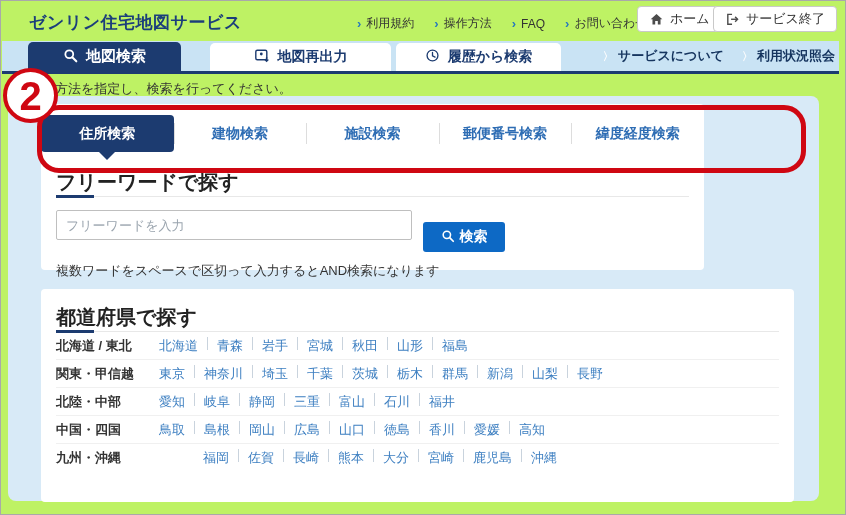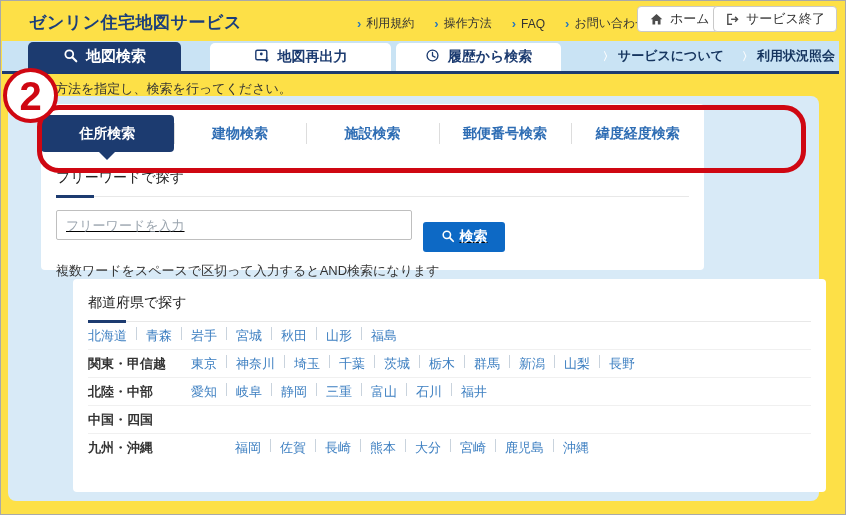--- a/index.html
+++ b/index.html
@@ -1,18 +1,18 @@
 <!DOCTYPE html>
 <html><head>
 <meta charset="utf-8">
 <style>
   * { margin:0; padding:0; box-sizing:border-box; }
   html,body { background:#fff; }
   body { font-family:"Liberation Sans","DejaVu Sans",sans-serif; }
-  .frame { position:relative; width:846px; height:515px; background:#fde047;
+  .frame { position:relative; width:846px; height:515px; background:#bef264;
            border:1px solid #a9a9a9; overflow:hidden; }
 
   
   .logo { position:absolute; left:28px; top:10px; font-size:17px; font-weight:bold;
           color:#1b3e7b; letter-spacing:.5px; }
   .hlinks { position:absolute; left:356px; top:14px; display:flex; gap:20px;
             font-size:12px; color:#333; }
   .hlink { display:flex; align-items:center; cursor:pointer; text-decoration:none; color:#333; }
   .hlink .chev { color:#2779bd; font-weight:bold; margin-right:5px; font-size:13px; line-height:1; }
   .hbtn { position:absolute; top:5px; height:26px; background:#fff; border:1px solid #c9c9c9;
@@ -40,40 +40,40 @@
   .slink .chev { color:#fdfdfd; margin-right:4px; font-size:11px; font-weight:bold; }
 
   
   .instruction { position:absolute; left:28px; top:79px; font-size:13px; color:#333; }
 
   
   .panel { position:absolute; left:7px; top:95px; width:811px; height:405px;
            background:#d8eaf7; border-radius:8px; }
   .card { position:absolute; background:#fff; border-radius:4px; }
   #card-search { left:40px; top:103px; width:663px; height:166px; }
-  #card-pref   { left:40px; top:278px; width:753px; height:213px; padding:0 15px;margin-left:32px; }
+  #card-pref   { left:40px; top:288px; width:753px; height:213px; padding:0 15px; }
 
   
   .stab-row { display:flex; margin-top:11px; height:37px; position:relative; }
   .stab { flex:1; display:flex; align-items:center; justify-content:center; font-size:14px;
           font-weight:bold; color:#2e6db4; position:relative; cursor:pointer; }
   .stab:not(:first-child)::before { content:""; position:absolute; left:0; top:8px; bottom:8px;
           width:1px; background:#ddd; }
   .stab.active { background:#1c3b70; color:#fff; border-radius:4px; }
   .stab.active::after { content:""; position:absolute; bottom:-8px; left:50%; margin-left:-8px;
           border-left:8px solid transparent; border-right:8px solid transparent;
           border-top:8px solid #1c3b70; }
 
   
-  .sec-head { font-size:14px; font-weight:normal; color:#222; padding-bottom:9px;
+  .sec-head { font-size:20px; font-weight:bold; color:#222; 
               border-bottom:1px solid #e8e8e8; position:relative; }
   .sec-head::after { content:""; position:absolute; left:0; bottom:-2px; width:38px; height:3px;
               background:#1c3b70; }
   .fw-wrap { padding:0 15px; margin-top:17px; }
-  .fw-row { margin-top:13px; display:flex; gap:11px;text-decoration:underline; }
+  .fw-row { margin-top:13px; display:flex; gap:11px; }
   .fw-input { width:356px; height:30px; border:1px solid #bfbfbf; border-radius:2px;
               padding:0 9px; font-size:13px; color:#333; outline:none;
               font-family:"Liberation Sans","DejaVu Sans",sans-serif; }
   .fw-input::placeholder { color:#9aa4ae; }
   .fw-btn { width:82px; height:30px; background:#0d69c5; border:none; border-radius:3px;
             color:#fff; font-size:14px; font-weight:bold; display:flex; align-items:center;
             justify-content:center; gap:5px; cursor:pointer;
             font-family:"Liberation Sans","DejaVu Sans",sans-serif;margin-top:12px; }
   .fw-note { margin-top:10px; font-size:13px; color:#333; }
 
@@ -201,20 +201,21 @@
         </button>
       </div>
       <div class="fw-note">複数ワードをスペースで区切って入力するとAND検索になります</div>
     </div>
   </div>
 
   <div class="card" id="card-pref">
     <div class="sec-head" id="pref-head">都道府県で探す</div>
     <div id="pref-rows">
         <div class="prow">
+          <div class="prow-label">北海道 / 東北</div>
           <div class="prow-links">
             <a class="pref-link">北海道</a>
             <span class="pref-sep"></span>
             <a class="pref-link">青森</a>
             <span class="pref-sep"></span>
             <a class="pref-link">岩手</a>
             <span class="pref-sep"></span>
             <a class="pref-link">宮城</a>
             <span class="pref-sep"></span>
             <a class="pref-link">秋田</a>
@@ -261,20 +262,39 @@
             <span class="pref-sep"></span>
             <a class="pref-link">富山</a>
             <span class="pref-sep"></span>
             <a class="pref-link">石川</a>
             <span class="pref-sep"></span>
             <a class="pref-link">福井</a>
           </div>
         </div>
         <div class="prow">
           <div class="prow-label">中国・四国</div>
+          <div class="prow-links">
+            <a class="pref-link">鳥取</a>
+            <span class="pref-sep"></span>
+            <a class="pref-link">島根</a>
+            <span class="pref-sep"></span>
+            <a class="pref-link">岡山</a>
+            <span class="pref-sep"></span>
+            <a class="pref-link">広島</a>
+            <span class="pref-sep"></span>
+            <a class="pref-link">山口</a>
+            <span class="pref-sep"></span>
+            <a class="pref-link">徳島</a>
+            <span class="pref-sep"></span>
+            <a class="pref-link">香川</a>
+            <span class="pref-sep"></span>
+            <a class="pref-link">愛媛</a>
+            <span class="pref-sep"></span>
+            <a class="pref-link">高知</a>
+          </div>
         </div>
         <div class="prow">
           <div class="prow-label">九州・沖縄</div>
           <div class="prow-links">
             <a class="pref-link">福岡</a>
             <span class="pref-sep"></span>
             <a class="pref-link">佐賀</a>
             <span class="pref-sep"></span>
             <a class="pref-link">長崎</a>
             <span class="pref-sep"></span>

